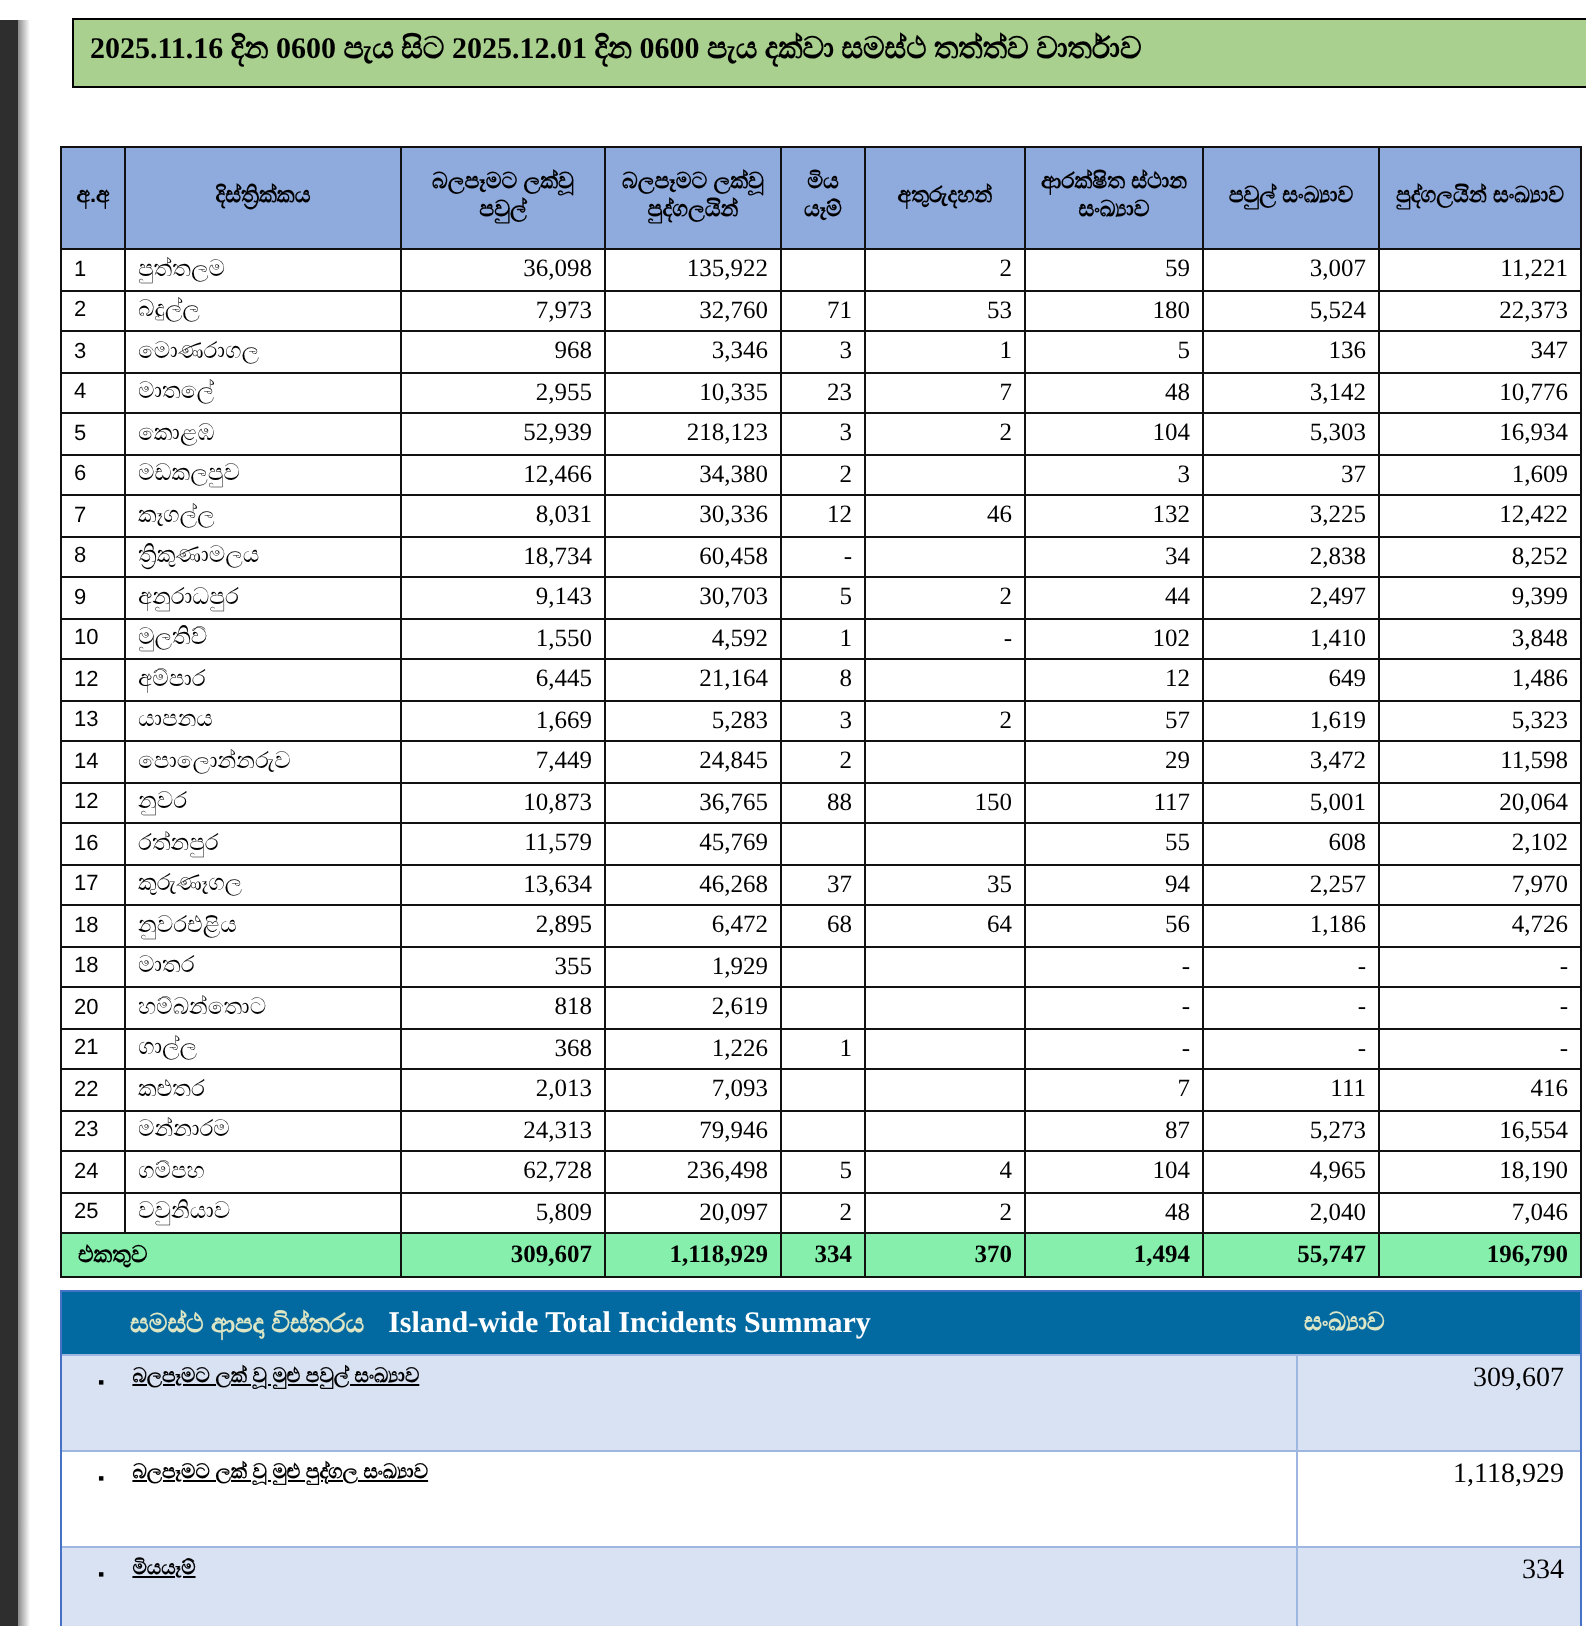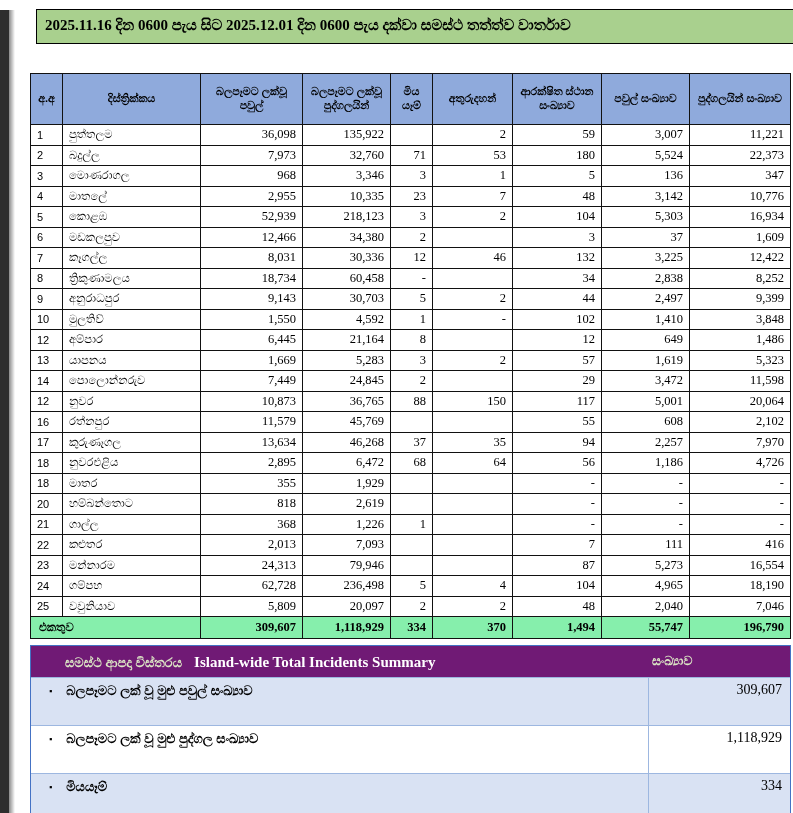--- a/index.html
+++ b/index.html
@@ -41,21 +41,21 @@
   tr.total-row td{
     background:#86efac;font-weight:bold;height:21px;
   }
   tr.total-row td.t-label{font-size:11.5px;text-align:left;padding-left:8px;font-family:"Liberation Sans",sans-serif;}
   tr.total-row td.c-val{font-size:12.5px;}
   .summary{
     position:absolute;left:30px;top:645px;width:759px;
     border:1px solid #4472c4;border-bottom:none;
   }
   .summary-header{
-    display:flex;background:#701a75;height:31px;align-items:center;gap:23px;
+    display:flex;background:#0369a1;height:31px;align-items:center;gap:23px;
   }
   .summary-title{flex:1 1 auto;padding-left:34px;}
   .summary-title .si{
     color:#dce6c5;font-weight:bold;font-size:13px;margin-right:12px;
   }
   .summary-title .en{
     color:#ffffff;font-weight:bold;font-size:15px;
     font-family:"Liberation Serif",serif;
   }
   .summary-count-header{
@@ -64,21 +64,21 @@
   }
   .summary-row{
     display:flex;border-top:1px solid #9db7e0;background:#ffffff;
   }
   .summary-row.shaded{background:#d9e2f3;}
   .summary-label-cell{
     flex:1 1 auto;min-height:38px;padding:5px 4px 4px 18px;
     display:flex;align-items:flex-start;border-right:1px solid #9db7e0;
   }
   .bullet{font-size:9px;color:#000;margin-right:14px;margin-top:3px;}
-  .summary-label{font-size:13px;font-weight:bold;color:#000;}
+  .summary-label{font-size:10px;font-weight:bold;color:#000;text-decoration:underline;}
   .summary-value{
     width:133px;flex:0 0 auto;text-align:right;padding:4px 8px 0 0;
     font-family:"Liberation Serif",serif;font-size:14px;color:#000;
   }
 </style>
 </head>
 <body>
 
 <div class="edge-strip"></div>
 <div class="edge-fade"></div>

